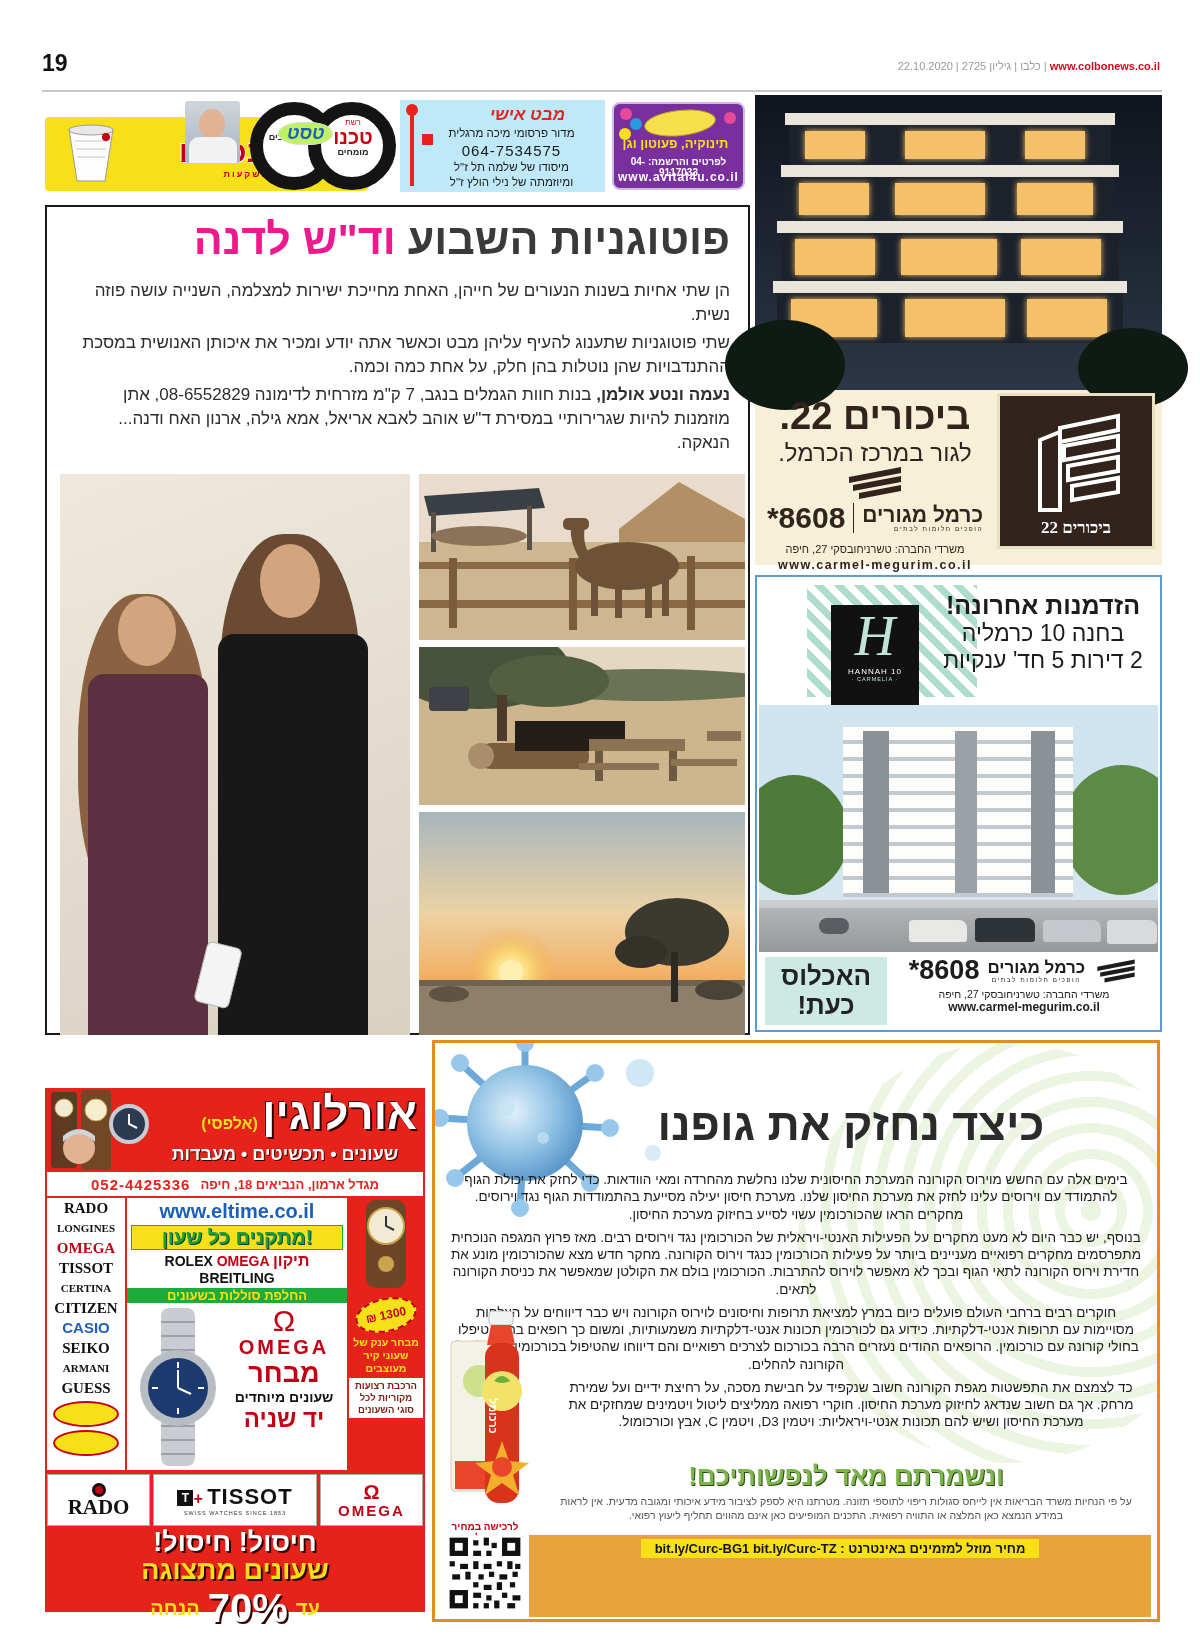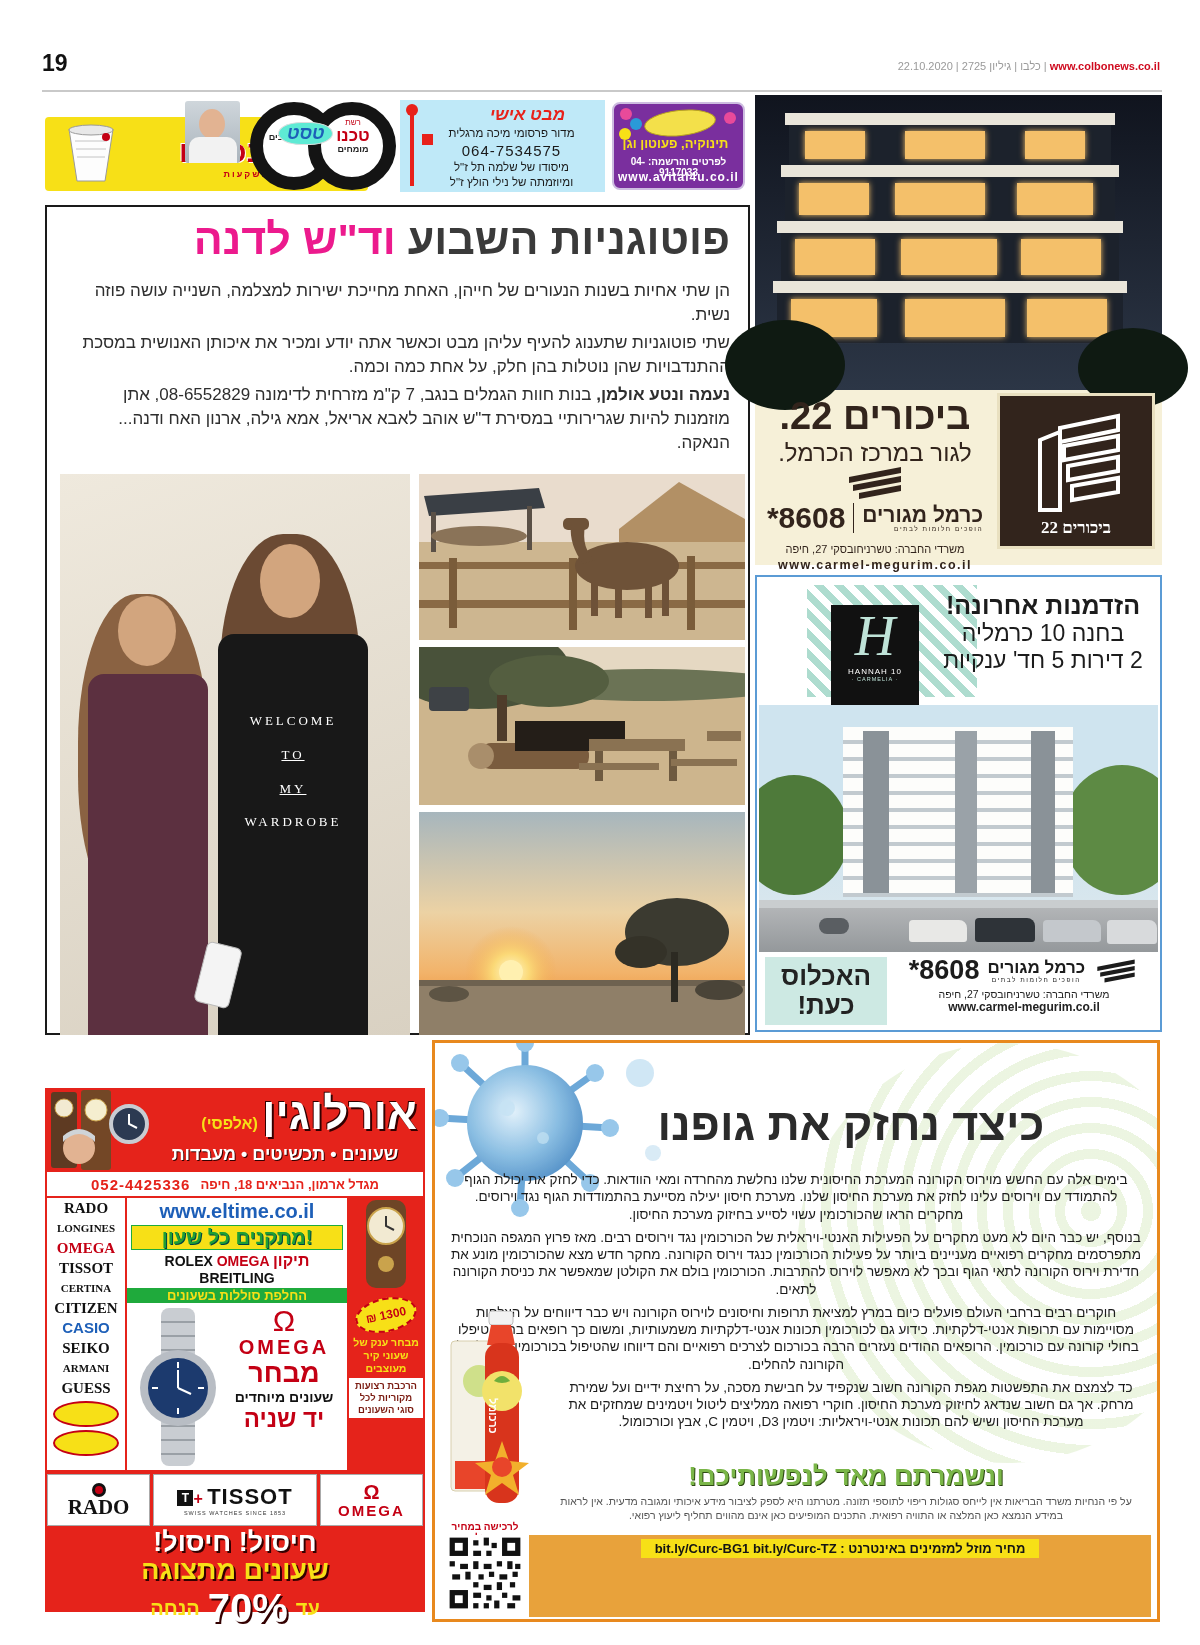--- a/index.html
+++ b/index.html
@@ -16,24 +16,24 @@
   .kap{left:45px;top:117px;width:323px;height:74px;background:#f7e017;border-radius:4px;}
   .kap-title{right:14px;top:18px;font-size:30px;font-weight:bold;color:#c40014;
              text-shadow:1px 1px 0 #fff,-1px -1px 0 #fff;}
   .kap-sub{right:22px;top:52px;font-size:9px;font-weight:bold;color:#c40014;letter-spacing:2px;}
   .face{width:55px;height:62px;border-radius:3px;background:linear-gradient(#cfd6db,#aab4bc);overflow:hidden;}
   .face .head{position:absolute;left:14px;top:8px;width:26px;height:30px;border-radius:50%;background:#e2b392;}
   .face .body{position:absolute;left:4px;top:36px;width:48px;height:26px;border-radius:10px 10px 0 0;background:#f2f2f2;}
   .tt-ring{position:absolute;width:88px;height:88px;border:13px solid #141414;border-radius:50%;background:#fff;box-sizing:border-box;}
   .tt-txt{position:absolute;direction:rtl;text-align:center;}
   .tt-net{font-size:8px;color:#c40014;}
-  .tt-name{font-size:17px;font-weight:bold;color:#c40014;line-height:1;}
+  .tt-name{font-size:20px;font-weight:bold;color:#c40014;line-height:1;}
   .tt-sub{font-size:9px;color:#222;font-weight:bold;}
   .tt-test{position:absolute;font-size:18px;font-weight:bold;font-style:italic;color:#1d5fb8;
-           background:#5eead4;border-radius:50% / 60%;padding:0 8px;border:1px solid #ddd;}
+           background:#bef264;border-radius:50% / 60%;padding:0 8px;border:1px solid #ddd;}
   .mabat{left:400px;top:100px;width:205px;height:92px;background:#bfe9f8;}
   .mabat .line{position:absolute;left:10px;top:6px;bottom:6px;width:4px;background:#e8211a;}
   .mabat .dot{position:absolute;left:6px;top:4px;width:12px;height:12px;border-radius:50%;background:#e8211a;}
   .mabat .sq{position:absolute;left:22px;top:34px;width:11px;height:11px;background:#e8211a;}
   .mabat-title{right:40px;top:5px;font-size:17px;font-weight:bold;font-style:italic;color:#e8211a;}
   .mabat-body{right:12px;left:30px;top:26px;font-size:11.5px;color:#1a1a1a;text-align:center;line-height:1.3;}
   .mabat-body .ph{font-size:15px;letter-spacing:1px;}
   .avital{left:612px;top:102px;width:133px;height:88px;background:#7a2f9e;border:2px solid #cdbce0;border-radius:8px;box-sizing:border-box;}
   .av-oval{position:absolute;left:30px;top:6px;width:70px;height:24px;background:#f3e04a;border-radius:50%;transform:rotate(-6deg);border:1px solid #b9a41f;}
   .flower{position:absolute;width:12px;height:12px;border-radius:50%;}
@@ -236,26 +236,20 @@
       <b>נעמה ונטע אולמן,</b><span> בנות חוות הגמלים בנגב, 7 ק"מ מזרחית לדימונה 08-6552829, אתן מוזמנות להיות שגרירותיי במסירת ד"ש אוהב לאבא אריאל, אמא גילה, ארנון האח ודנה... הנאקה.</span>
     </div>
 
     <div class="abs photo ph-girls">
       <div class="hair" style="left:18px;top:120px;width:130px;height:330px;background:#8a6242;"></div>
       <div class="fig" style="left:28px;top:200px;width:120px;height:361px;background:#5c3040;"></div>
       <div class="headc" style="left:58px;top:122px;width:58px;height:70px;background:#d2a57e;"></div>
       <div class="hair" style="left:160px;top:60px;width:140px;height:300px;background:#6b4a33;"></div>
       <div class="fig" style="left:158px;top:160px;width:150px;height:401px;background:#181818;"></div>
       <div class="headc" style="left:200px;top:70px;width:60px;height:74px;background:#d2a57e;"></div>
-      <div class="shirt-txt" style="left:168px;top:230px;width:130px;">
-        <div>WELCOME</div>
-        <div style="text-decoration:underline;">TO</div>
-        <div style="text-decoration:underline;">MY</div>
-        <div>WARDROBE</div>
-      </div>
       <div class="abs" style="left:140px;top:470px;width:34px;height:60px;background:#f4f4f4;border-radius:6px;transform:rotate(14deg);border:1px solid #bbb;"></div>
     </div>
 
     <div class="abs photo ph-camel">
       <svg width="326" height="166" viewBox="0 0 326 166">
         <rect width="326" height="166" fill="#e3d2bd"></rect>
         <rect y="0" width="326" height="70" fill="#e9dccd"></rect>
         <polygon points="200,55 260,8 326,45 326,70 200,70" fill="#b29065"></polygon>
         <rect y="68" width="326" height="98" fill="#cdb690"></rect>
         <polygon points="5,22 120,14 126,34 10,42" fill="#3a3f45"></polygon>

